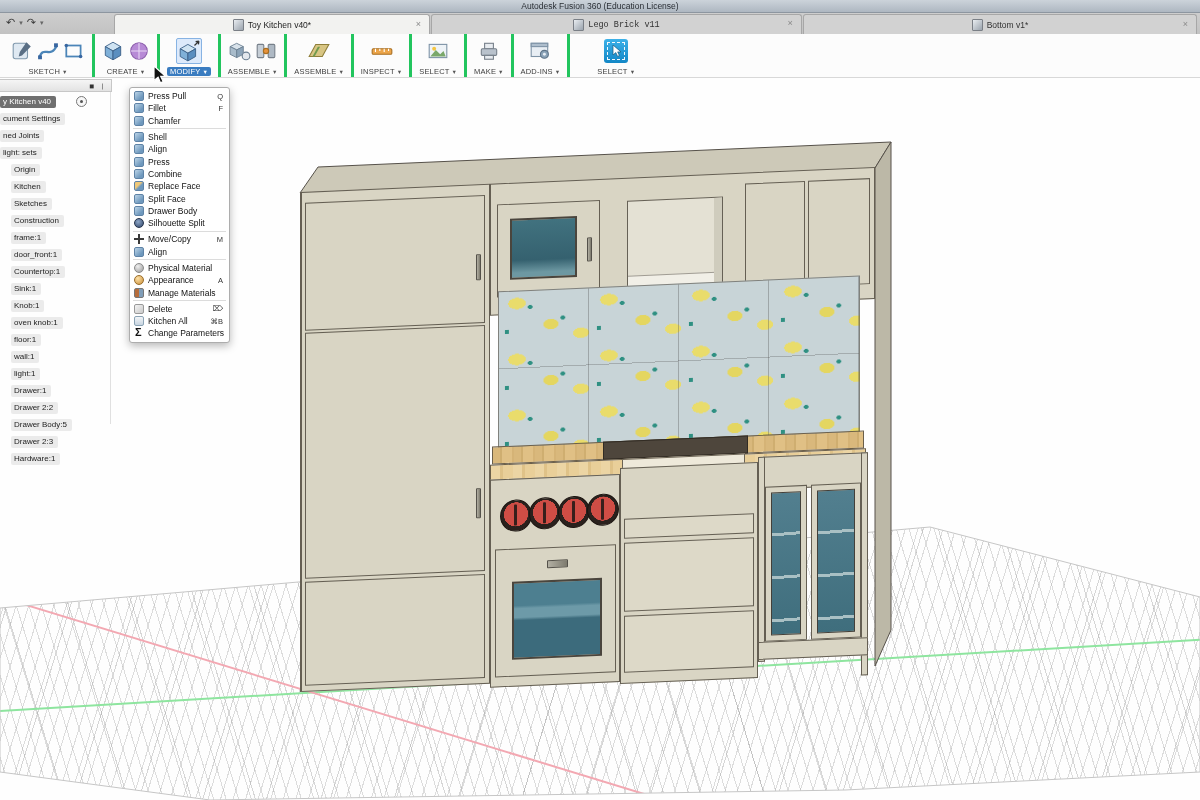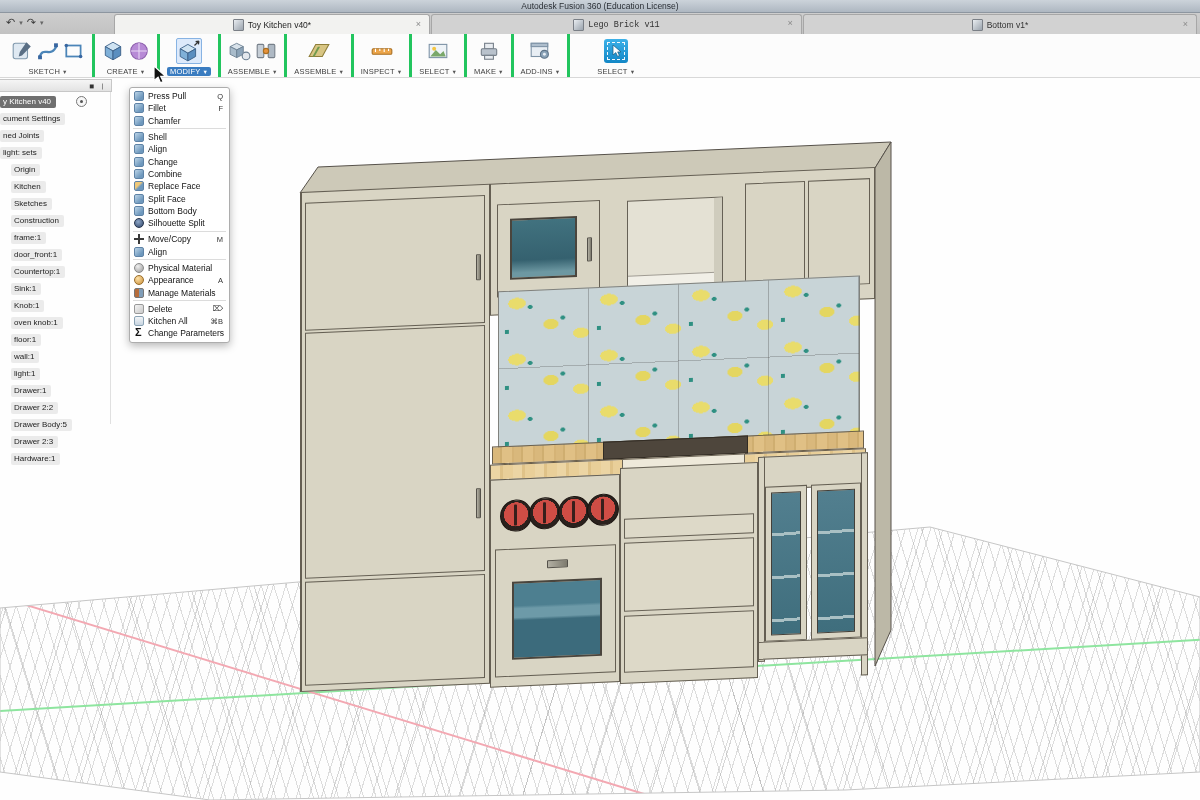--- a/index.html
+++ b/index.html
@@ -531,41 +531,41 @@
       <span class="ml">Shell</span>
       <span class="ms"></span>
     </div>
   <div class="mrow">
       <span class="mi" data-icon="draft-icon"></span>
       <span class="ml">Align</span>
       <span class="ms"></span>
     </div>
   <div class="mrow">
       <span class="mi" data-icon="scale-icon"></span>
-      <span class="ml">Change</span>
+      <span class="ml">Press</span>
       <span class="ms"></span>
     </div>
   <div class="mrow">
       <span class="mi" data-icon="combine-icon"></span>
       <span class="ml">Combine</span>
       <span class="ms"></span>
     </div>
   <div class="mrow">
       <span class="mi" data-icon="replace-face-icon"></span>
       <span class="ml">Replace Face</span>
       <span class="ms"></span>
     </div>
   <div class="mrow">
       <span class="mi" data-icon="split-face-icon"></span>
       <span class="ml">Split Face</span>
       <span class="ms"></span>
     </div>
   <div class="mrow">
       <span class="mi" data-icon="split-body-icon"></span>
-      <span class="ml">Bottom Body</span>
+      <span class="ml">Drawer Body</span>
       <span class="ms"></span>
     </div>
   <div class="mrow">
       <span class="mi" data-icon="silhouette-split-icon"></span>
       <span class="ml">Silhouette Split</span>
       <span class="ms"></span>
     </div>
   <div class="msep"></div>
   <div class="mrow">
       <span class="mi" data-icon="move-copy-icon"></span>

